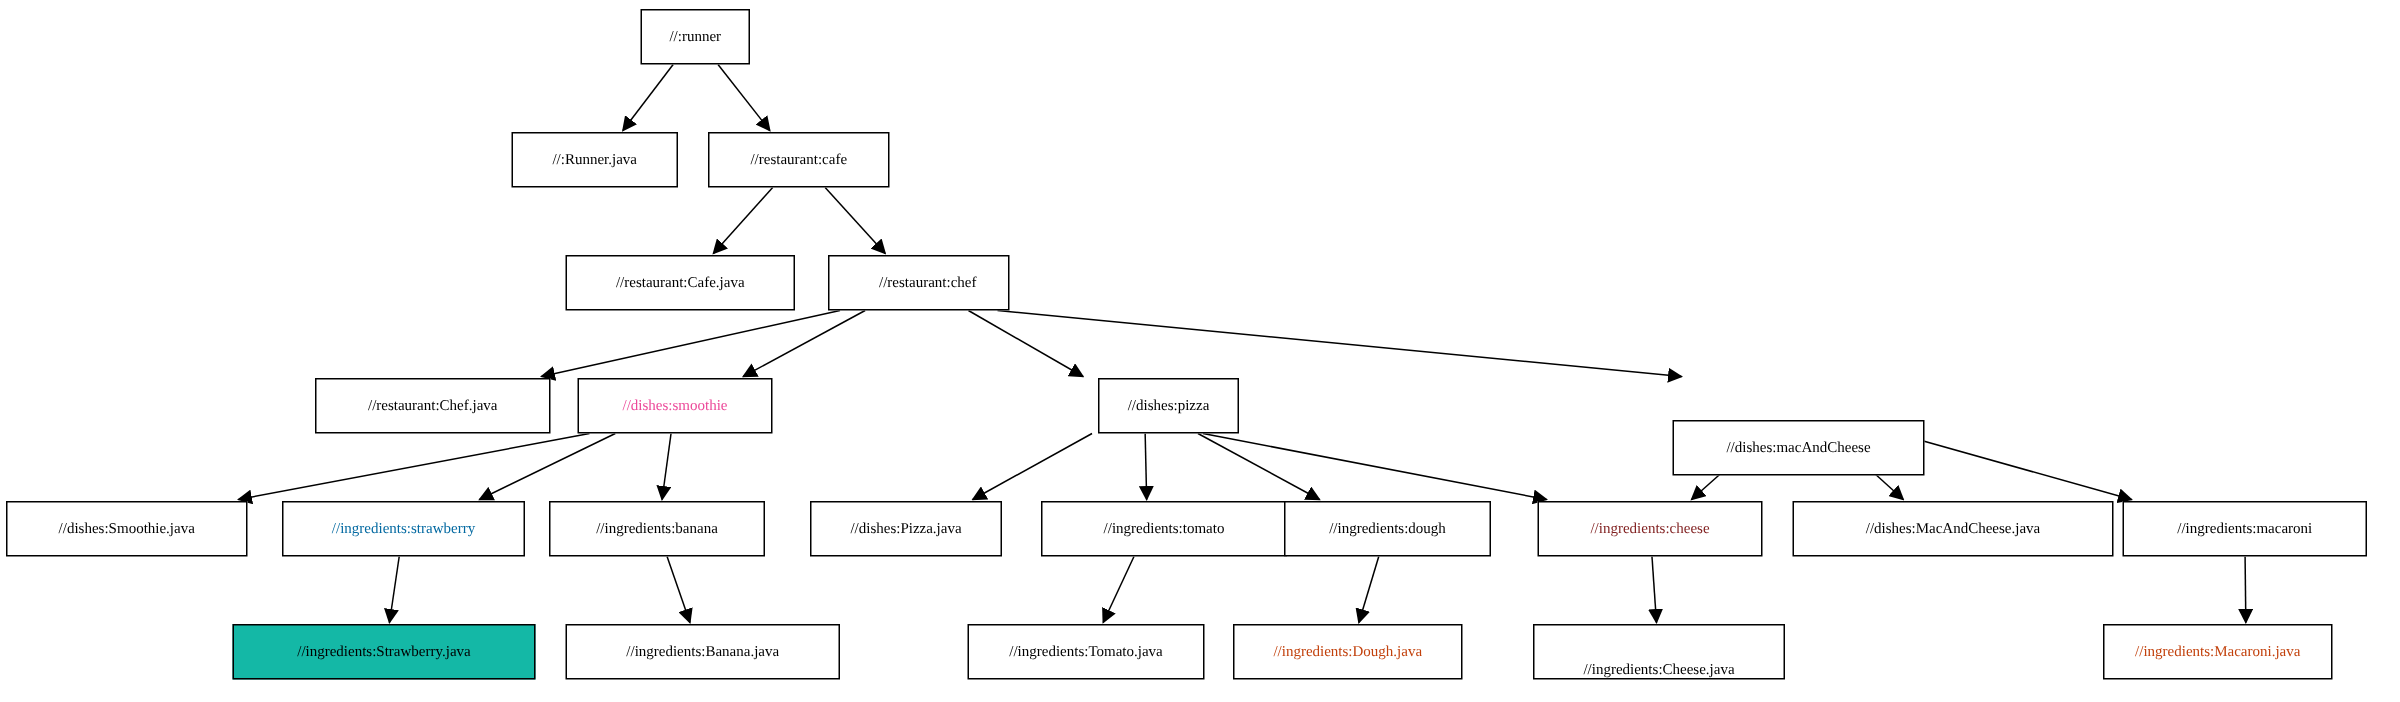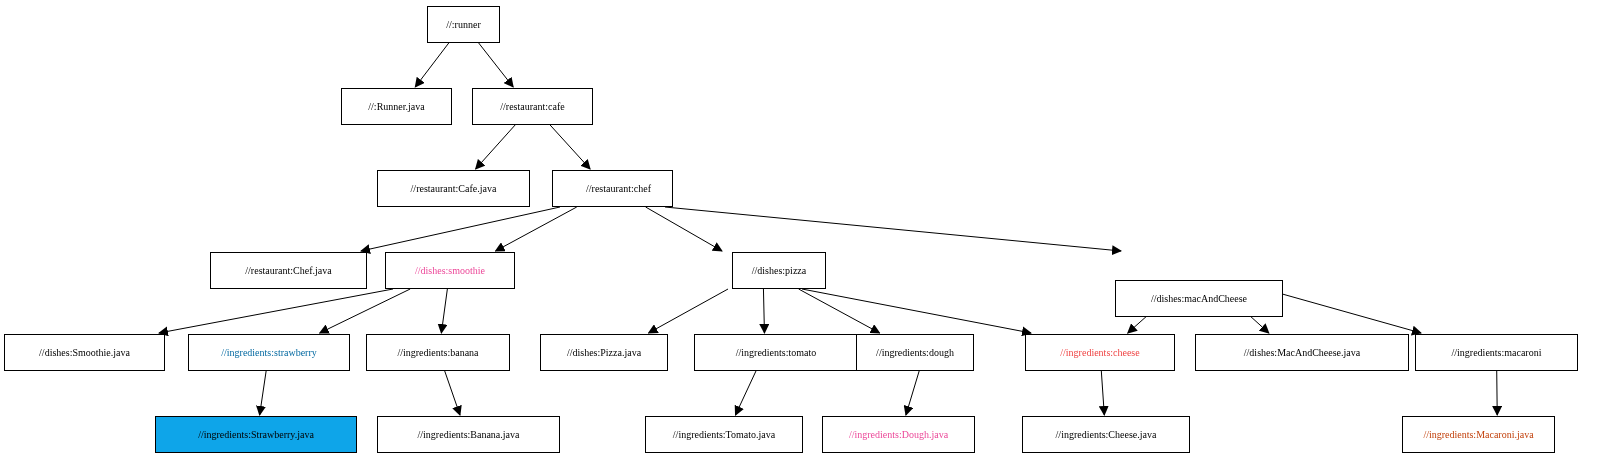--- a/index.html
+++ b/index.html
@@ -104,44 +104,44 @@
       </div>
       <div class="node" style="left: 366px; top: 334px; width: 144px; height: 37px; background: rgb(255, 255, 255); border: 1px solid rgb(0, 0, 0); color: rgb(0, 0, 0);">
         <span>//ingredients:banana</span>
       </div>
       <div class="node" style="left: 540px; top: 334px; width: 128px; height: 37px; background: rgb(255, 255, 255); border: 1px solid rgb(0, 0, 0); color: rgb(0, 0, 0);">
         <span>//dishes:Pizza.java</span>
       </div>
       <div class="node" style="left: 694px; top: 334px; width: 164px; height: 37px; background: rgb(255, 255, 255); border: 1px solid rgb(0, 0, 0); color: rgb(0, 0, 0);">
         <span>//ingredients:tomato</span>
       </div>
-      <div class="node" style="left: 856px; top: 334px; width: 118px; height: 37px; background: rgb(255, 255, 255); border: 1px solid rgb(0, 0, 0); color: rgb(0, 0, 0);">
+      <div class="node" style="left: 856px; top: 334px; width: 138px; height: 37px; background: rgb(255, 255, 255); border: 1px solid rgb(0, 0, 0); color: rgb(0, 0, 0);">
         <span>//ingredients:dough</span>
       </div>
-      <div class="node" style="left: 1025px; top: 334px; width: 150px; height: 37px; background: rgb(255, 255, 255); border: 1px solid rgb(0, 0, 0); color: #ef4444;">
+      <div class="node" style="left: 1025px; top: 334px; width: 150px; height: 37px; background: rgb(255, 255, 255); border: 1px solid rgb(0, 0, 0); color: #7f1d1d;">
         <span>//ingredients:cheese</span>
       </div>
       <div class="node" style="left: 1195px; top: 334px; width: 214px; height: 37px; background: rgb(255, 255, 255); border: 1px solid rgb(0, 0, 0); color: rgb(0, 0, 0);">
         <span>//dishes:MacAndCheese.java</span>
       </div>
       <div class="node" style="left: 1415px; top: 334px; width: 163px; height: 37px; background: rgb(255, 255, 255); border: 1px solid rgb(0, 0, 0); color: rgb(0, 0, 0); text-align: right;">
         <span>//ingredients:macaroni</span>
       </div>
-      <div class="node" style="left: 155px; top: 416px; width: 202px; height: 37px; background: #0ea5e9; border: 1px solid rgb(0, 0, 0); color: rgb(0, 0, 0);">
+      <div class="node" style="left: 155px; top: 416px; width: 202px; height: 37px; background: #14b8a6; border: 1px solid rgb(0, 0, 0); color: rgb(0, 0, 0);">
         <span>//ingredients:Strawberry.java</span>
       </div>
       <div class="node" style="left: 377px; top: 416px; width: 183px; height: 37px; background: rgb(255, 255, 255); border: 1px solid rgb(0, 0, 0); color: rgb(0, 0, 0);">
         <span>//ingredients:Banana.java</span>
       </div>
       <div class="node" style="left: 645px; top: 416px; width: 158px; height: 37px; background: rgb(255, 255, 255); border: 1px solid rgb(0, 0, 0); color: rgb(0, 0, 0);">
         <span>//ingredients:Tomato.java</span>
       </div>
-      <div class="node" style="left: 822px; top: 416px; width: 153px; height: 37px; background: rgb(255, 255, 255); border: 1px solid rgb(0, 0, 0); color: #ec4899;">
+      <div class="node" style="left: 822px; top: 416px; width: 153px; height: 37px; background: rgb(255, 255, 255); border: 1px solid rgb(0, 0, 0); color: #c2410c;">
         <span>//ingredients:Dough.java</span>
       </div>
-      <div class="node" style="left: 1022px; top: 416px; width: 168px; height: 37px; background: rgb(255, 255, 255); border: 1px solid rgb(0, 0, 0); color: rgb(0, 0, 0);">
+      <div class="node" style="left: 1022px; top: 416px; width: 168px; height: 37px; background: rgb(255, 255, 255); border: 1px solid rgb(0, 0, 0); color: rgb(0, 0, 0); align-items: flex-end;">
         <span>//ingredients:Cheese.java</span>
       </div>
       <div class="node" style="left: 1402px; top: 416px; width: 153px; height: 37px; background: rgb(255, 255, 255); border: 1px solid rgb(0, 0, 0); color: #c2410c;">
         <span>//ingredients:Macaroni.java</span>
       </div>
     </div>
 </div>
 
 </body></html>

